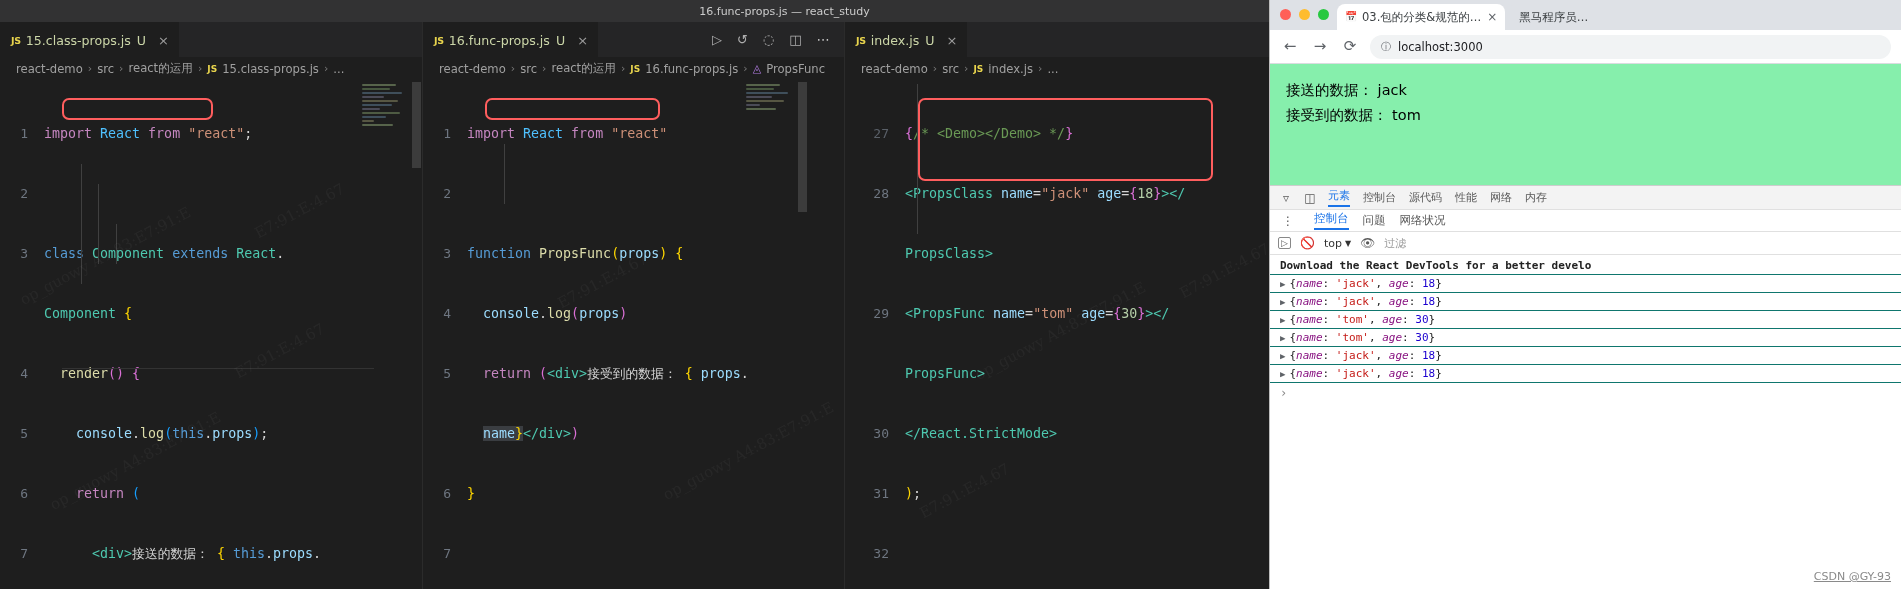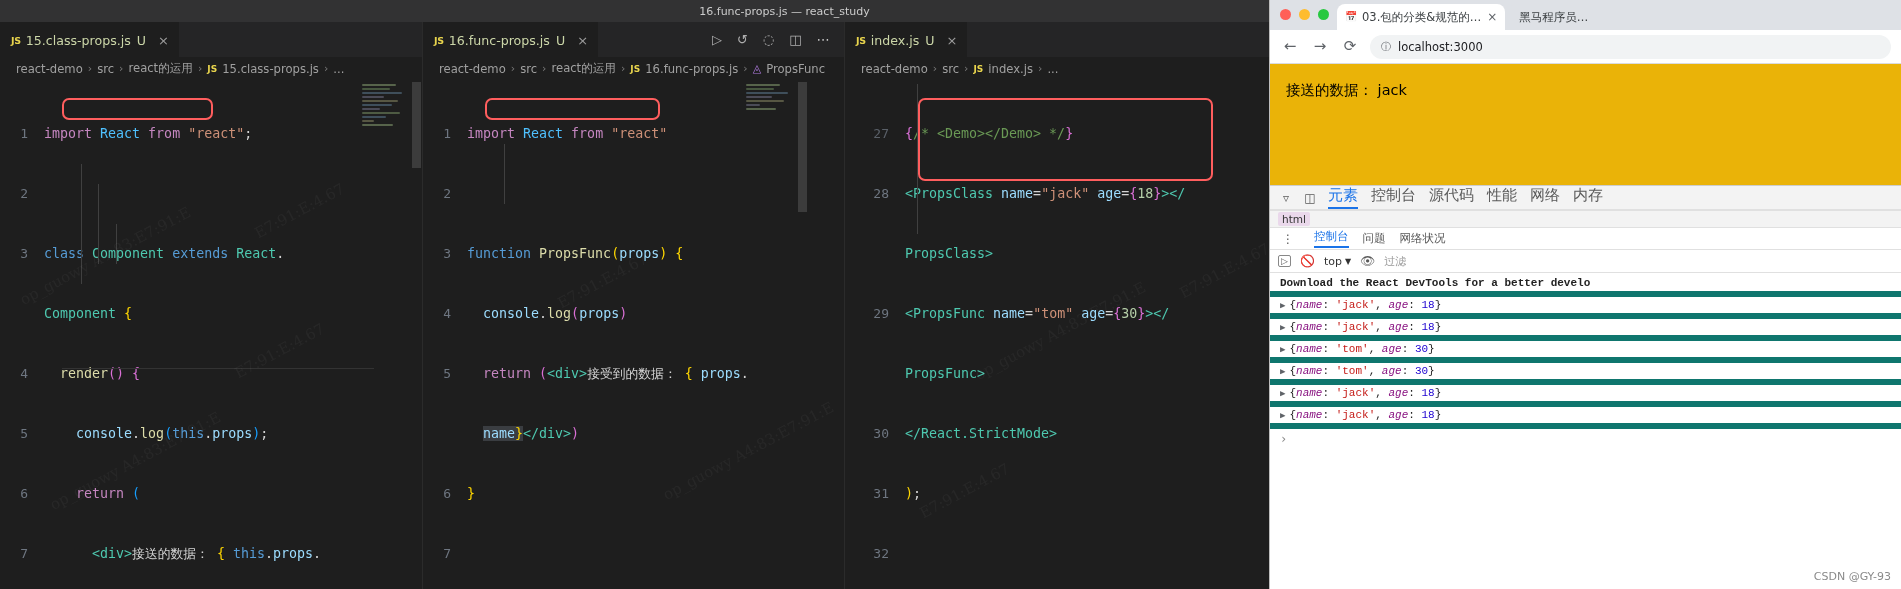--- a/index.html
+++ b/index.html
@@ -159,36 +159,36 @@
     gap:10px; padding:0 10px; border-bottom:1px solid #dadce0;
   }
   .navbtn { color:#5f6368; font-size:15px; width:20px; text-align:center; line-height:1;}
   .urlbar {
     flex:1; height:24px; background:#f1f3f4; border-radius:12px;
     display:flex; align-items:center; gap:7px; padding:0 11px;
     font-size:11.5px; color:#202124;
   }
   .lockico { font-size:10px; color:#5f6368; }
   .br-content {
-    height:143px; background:#eab308; padding:14px 16px 0 16px;
+    height:143px; background:#86efac; padding:14px 16px 0 16px;
     font-size:14.5px; color:#000; line-height:25px;
   }
 
   
   .devtools {
     position:absolute; left:0; top:185px; right:0; bottom:0;
     background:#fff; border-top:1px solid #cdcdcd; font-size:11px;
   }
   .dt-toolbar {
     height:24px; display:flex; align-items:center; gap:0px;
     border-bottom:1px solid #e0e0e0; background:#f3f3f3; padding-left:4px;
   }
   .dt-ic { width:24px; text-align:center; color:#5a5a5a; font-size:12px; }
-  .dt-tabs { display:flex; align-items:flex-start; gap:13px; margin-left:6px;
-             font-size:15px; color:#5a5a5a; }
+  .dt-tabs { display:flex; align-items:center; gap:13px; margin-left:6px;
+             font-size:11px; color:#5a5a5a; }
   .dt-tabs .active { color:#1a73e8; border-bottom:2px solid #1a73e8; padding-bottom:2px;}
   .dt-elements {
     font-family:"DejaVu Sans Mono", monospace; font-size:10.5px;
     padding:4px 6px; color:#333; line-height:15px;
   }
   .dt-elements .dr { color:#881280; }
   .dt-elements .dgray { color:#999; }
   .dt-elements .sel { background:#d7e7fb; }
   .dt-crumb {
     background:#f3f3f3; border-top:1px solid #e0e0e0; border-bottom:1px solid #e0e0e0;
@@ -204,32 +204,32 @@
   .dt-filterbar {
     height:23px; display:flex; align-items:center; gap:9px;
     border-bottom:1px solid #e0e0e0; padding-left:8px; font-size:11px;
     color:#5a5a5a; background:#fff;
   }
   .dt-filterbar .topsel { display:flex; align-items:center; gap:3px; color:#333; }
   .dt-console {
     font-family:"DejaVu Sans Mono", monospace; font-size:11px;
     padding-top:2px;
   }
-  .cmsg { padding:2px 6px 2px 10px; border-bottom:6px solid #0f766e; color:#222;font-family:Liberation Mono, monospace;}
+  .cmsg { padding:2px 6px 2px 10px; border-bottom:1px solid #0f766e; color:#222;}
   .cmsg.bold { font-weight:bold; }
   .cobj { color:#222; }
   .cobj .ktxt { color:#881280; font-style:italic;}
   .cobj .stxt { color:#c41a16; }
   .cobj .ntxt { color:#1c00cf; }
   .tri { color:#5f6368; font-size:9px; margin-right:4px;}
   .prompt { color:#888; padding:3px 10px; font-size:12px;}
 
   .csdn {
     position:absolute; right:10px; bottom:6px; font-size:11px;
-    color:#8a8a8a; font-family:"DejaVu Sans", sans-serif;
+    color:#8a8a8a; font-family:"DejaVu Sans", sans-serif;text-decoration:underline;
   }
 </style>
 </head>
 <body>
 
 <div class="screen">
 
   <div class="vscode">
 
     <div class="vs-titlebar">
@@ -491,40 +491,38 @@
       <span class="navbtn">→</span>
       <span class="navbtn">⟳</span>
       <div class="urlbar">
         <span class="lockico">ⓘ</span>
         <span>localhost:3000</span>
       </div>
     </div>
 
     <div class="br-content">
       <div>接送的数据： jack</div>
+      <div>接受到的数据： tom</div>
     </div>
 
     <div class="devtools">
       <div class="dt-toolbar">
         <span class="dt-ic">▿</span>
         <span class="dt-ic">◫</span>
         <div class="dt-tabs">
           <span class="active">元素</span>
           <span>控制台</span>
           <span>源代码</span>
           <span>性能</span>
           <span>网络</span>
           <span>内存</span>
         </div>
       </div>
 
 
-      <div class="dt-crumb">
-        <span class="on">html</span>
-      </div>
 
       <div class="dt-consolebar">
         <span class="dt-ic">⋮</span>
         <span class="active">控制台</span>
         <span>问题</span>
         <span>网络状况</span>
       </div>
 
       <div class="dt-filterbar">
         <span style="border:1px solid #888;padding:0 2px;border-radius:2px;font-size:9px;">▷</span>

